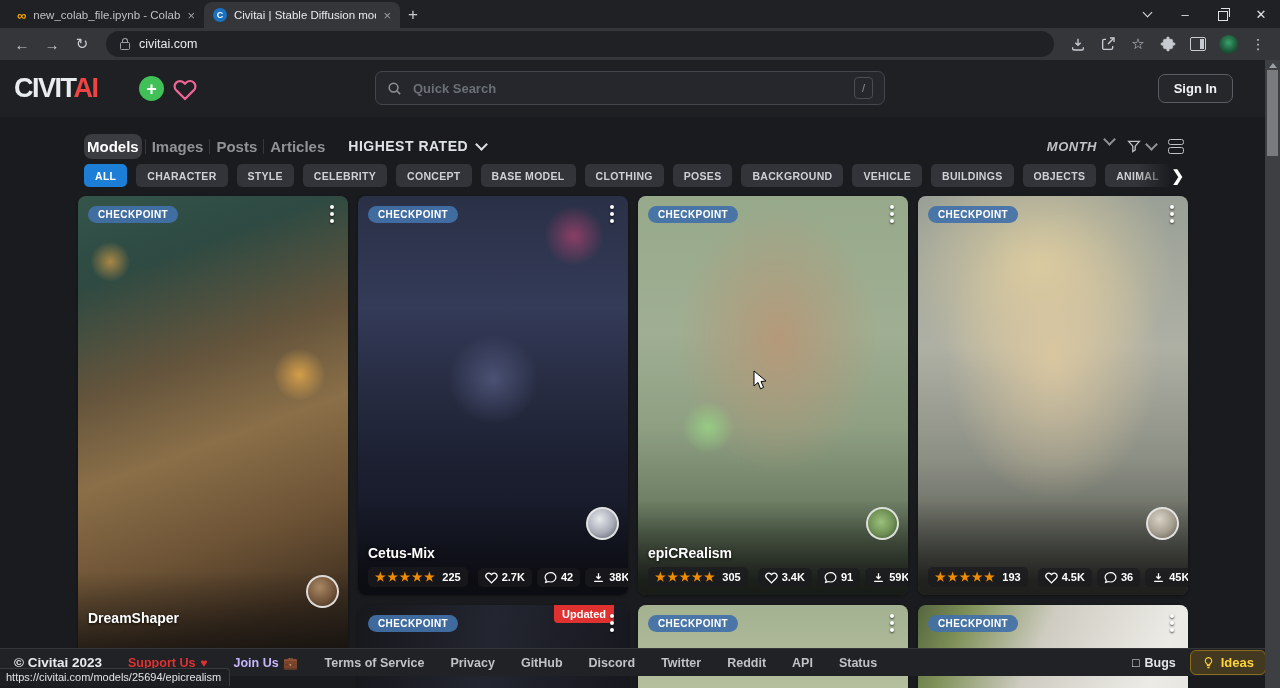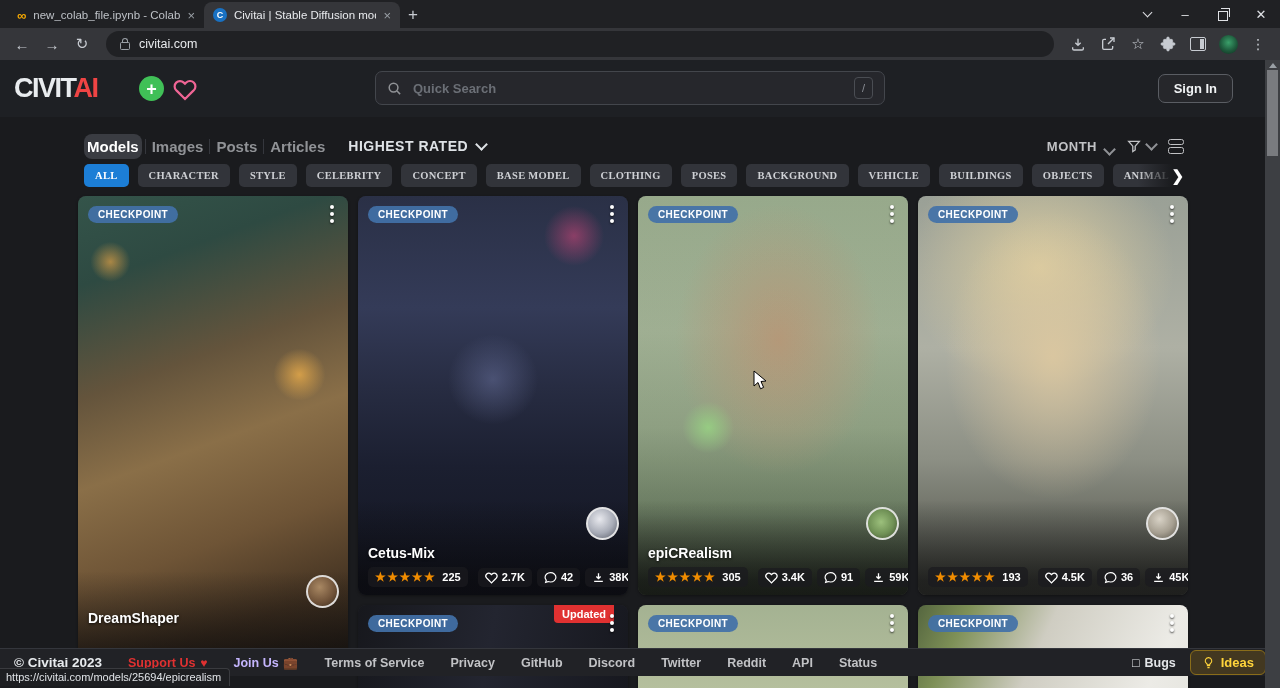--- a/index.html
+++ b/index.html
@@ -60,28 +60,28 @@
 
   
   .content{position:absolute;top:117px;left:0;width:1280px;height:571px;background:#1a1b1e;}
   .navrow{position:absolute;top:16px;left:84px;right:96px;height:26px;display:flex;align-items:center;}
   .seg{padding:4px 3px;color:#909296;font-size:15px;font-weight:600;border-radius:8px;}
   .seg.active{background:#3a3c42;color:#fff;}
   .seg-sep{width:1px;height:15px;background:#35373d;margin:0 3px;}
   .sort{margin-left:20px;display:flex;align-items:center;gap:9px;color:#dee2e6;font-size:14px;font-weight:700;letter-spacing:.5px;}
   .mchev{display:inline-block;width:7px;height:7px;border-right:2px solid #909296;border-bottom:2px solid #909296;transform:rotate(45deg);margin-top:-4px;}
   .navright{margin-left:auto;display:flex;align-items:center;gap:12px;color:#c1c2c5;}
-  .period{display:flex;align-items:flex-end;gap:8px;font-size:13px;font-weight:700;letter-spacing:.5px;}
+  .period{display:flex;align-items:flex-start;gap:8px;font-size:13px;font-weight:700;letter-spacing:.5px;font-style:italic;}
   .funnelwrap{display:flex;align-items:center;gap:5px;}
   .gridico{width:16px;height:15px;display:flex;flex-direction:column;gap:2px;justify-content:center;}
   .gridico i{height:5px;border:1.4px solid #c1c2c5;border-radius:2.5px;}
 
   .tagsrow{position:absolute;top:47px;left:84px;right:96px;height:23px;display:flex;gap:9px;overflow:hidden;}
   .tag{flex:0 0 auto;height:23px;padding:0 11px;border-radius:5px;background:#32343a;color:#ced0d4;
-       font-size:10.5px;font-weight:700;letter-spacing:.3px;display:flex;align-items:center;font-family:Liberation Serif, serif;}
+       font-size:10.5px;font-weight:700;letter-spacing:.3px;display:flex;align-items:center;}
   .tag.active{background:#1c7ed6;color:#fff;}
   .tagsfade{position:absolute;top:44px;right:96px;width:46px;height:29px;display:flex;align-items:center;justify-content:flex-end;
        background:linear-gradient(90deg,rgba(26,27,30,0) 0%,#1a1b1e 75%);color:#fff;font-size:15px;font-weight:700;}
 
   .grid{position:absolute;top:79px;left:78px;display:flex;gap:10px;}
   .gcol{width:270px;display:flex;flex-direction:column;gap:10px;}
   .card{position:relative;width:270px;border-radius:8px;overflow:hidden;background:#25262b;box-shadow:0 1px 3px rgba(0,0,0,.4);}
   .card-art{position:absolute;inset:0;}
   .card-fade{position:absolute;left:0;right:0;bottom:0;height:95px;
        background:linear-gradient(180deg,rgba(0,0,0,0) 0%,rgba(8,8,10,.62) 85%);}

